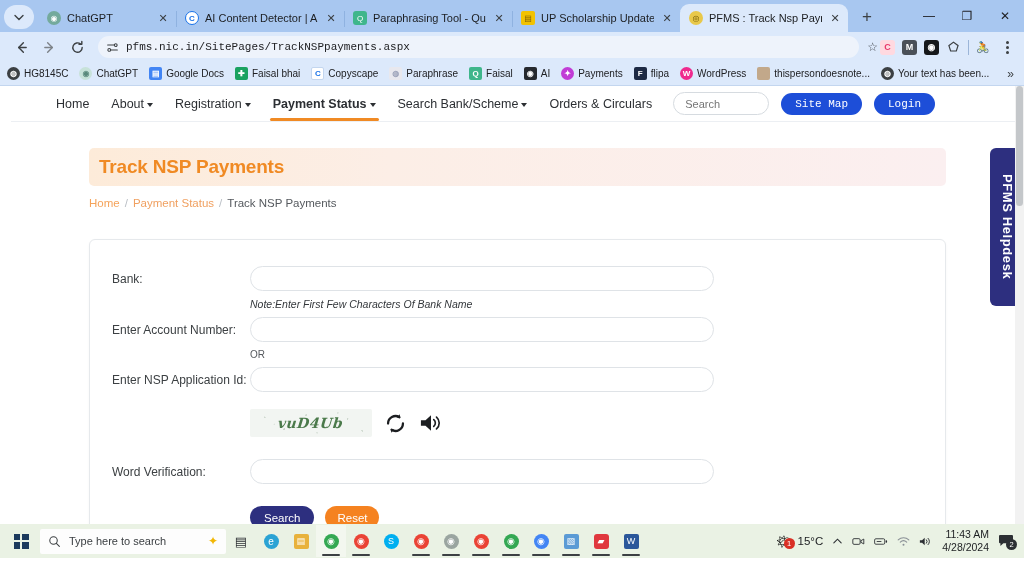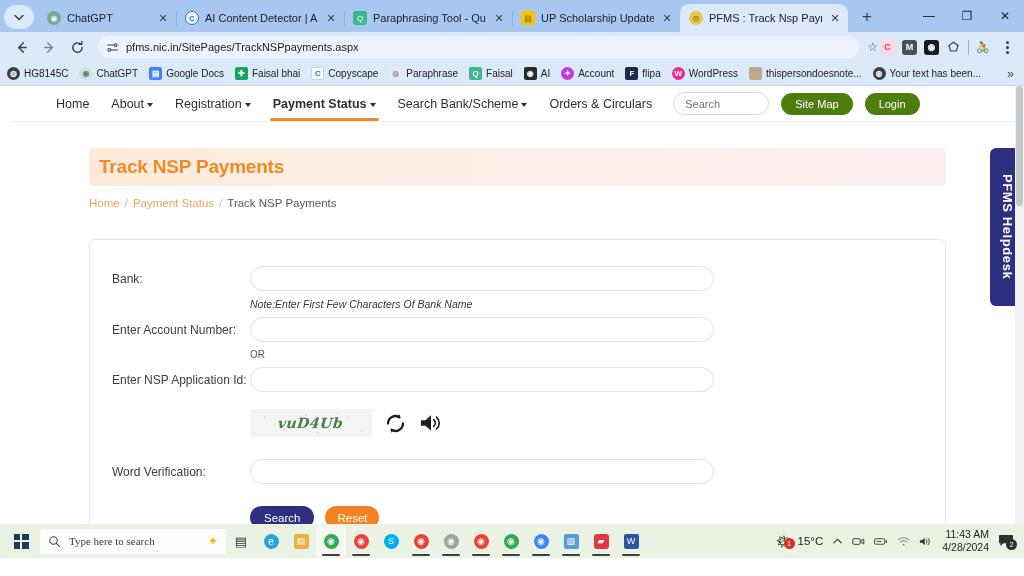--- a/index.html
+++ b/index.html
@@ -82,21 +82,21 @@
   }
   .navbtn svg { width: 15px; height: 15px; }
   .omnibox {
     flex: 1 1 auto; height: 22px; background: #eef3fb;
     border-radius: 11px; display: flex; align-items: center;
     padding: 0 8px; gap: 7px; margin: 0 6px; min-width: 0;
     cursor: text;
   }
   .omni-url {
     font-size: 11px; color: #202124; white-space: nowrap;
-    overflow: hidden; flex: 1 1 auto;
+    overflow: hidden; flex: 1 1 auto; font-family: Liberation Mono, monospace;
   }
   .omni-star { font-size: 12px; color: #4a4f56; cursor: pointer; }
   .ext-icons { display: flex; align-items: center; gap: 7px; flex: 0 0 auto; }
   .ext-ico {
     width: 15px; height: 15px; border-radius: 3px;
     display: flex; align-items: center; justify-content: center;
     font-size: 9px; font-weight: bold; color: #fff; cursor: pointer;
   }
   .ext-sep { width: 1px; height: 15px; background: #9bb5d8; }
   .kebab {
@@ -147,25 +147,25 @@
     border-right: 3.5px solid transparent; border-top: 4px solid #2c2f33;
     margin-top: 2px;
   }
   .nav-search {
     width: 96px; height: 23px; border: 1px solid #d6dbe0;
     border-radius: 12px; margin-left: 10px; padding: 0 11px;
     font-size: 11px; color: #9aa1a8; outline: none;
     font-family: "Liberation Sans", sans-serif; background: #fff;
   }
   .pill {
-    height: 22px; border-radius: 11px; background: #4d7c0f;
+    height: 22px; border-radius: 11px; background: #1d4ed8;
     color: #fff; font-size: 11px; display: flex; align-items: center;
     justify-content: center; padding: 0 14px; margin-left: 12px;
     cursor: pointer; white-space: nowrap; border: none;
-    font-family: Liberation Sans, sans-serif;
+    font-family: Liberation Mono, monospace;
   }
 
   
   .wrap { padding: 0 78px; border-radius: 32px; }
   .titlebanner {
     margin-top: 26px; height: 38px; border-radius: 5px;
     background: linear-gradient(90deg, #fdebd9 0%, #fceee6 35%, #fbeff0 100%);
     display: flex; align-items: center; padding-left: 10px;
   }
   .pagetitle {
@@ -281,21 +281,21 @@
     width: 15px; height: 15px; display: grid;
     grid-template-columns: 1fr 1fr; grid-template-rows: 1fr 1fr; gap: 1.5px;
   }
   .winlogo i { background: #1b3a5c; display: block; }
   .tb-search {
     width: 186px; height: 25px; background: #fdfdfd;
     border-radius: 2px; display: flex; align-items: center;
     padding: 0 8px; gap: 8px; margin-left: 2px;
     flex: 0 0 auto; cursor: text;
   }
-  .tb-search-txt { font-size: 11px; color: #3c4043; flex: 1 1 auto; font-family: Liberation Serif, serif; }
+  .tb-search-txt { font-size: 11px; color: #3c4043; flex: 1 1 auto; }
   .tb-item {
     width: 30px; height: 32px; display: flex; align-items: center;
     justify-content: center; cursor: pointer; flex: 0 0 auto;
     position: relative;
   }
   .tb-item.running::after {
     content: ""; position: absolute; bottom: 1px; left: 6px; right: 6px;
     height: 2px; background: #3c4043; border-radius: 1px;
   }
   .tb-item.running.active { background: rgba(255,255,255,0.42); }
@@ -454,21 +454,21 @@
     <div class="bm">
       <span class="bm-ico" style="background:#3fb68b">Q</span>
       <span class="bm-label">Faisal</span>
     </div>
     <div class="bm">
       <span class="bm-ico" style="background:#26292e">◉</span>
       <span class="bm-label">AI</span>
     </div>
     <div class="bm">
       <span class="bm-ico" style="background:#c13cd6;border-radius:50%">✦</span>
-      <span class="bm-label">Account</span>
+      <span class="bm-label">Payments</span>
     </div>
     <div class="bm">
       <span class="bm-ico" style="background:#1d2a44">F</span>
       <span class="bm-label">flipa</span>
     </div>
     <div class="bm">
       <span class="bm-ico" style="background:#ef2a8e;border-radius:50%">W</span>
       <span class="bm-label">WordPress</span>
     </div>
     <div class="bm">

